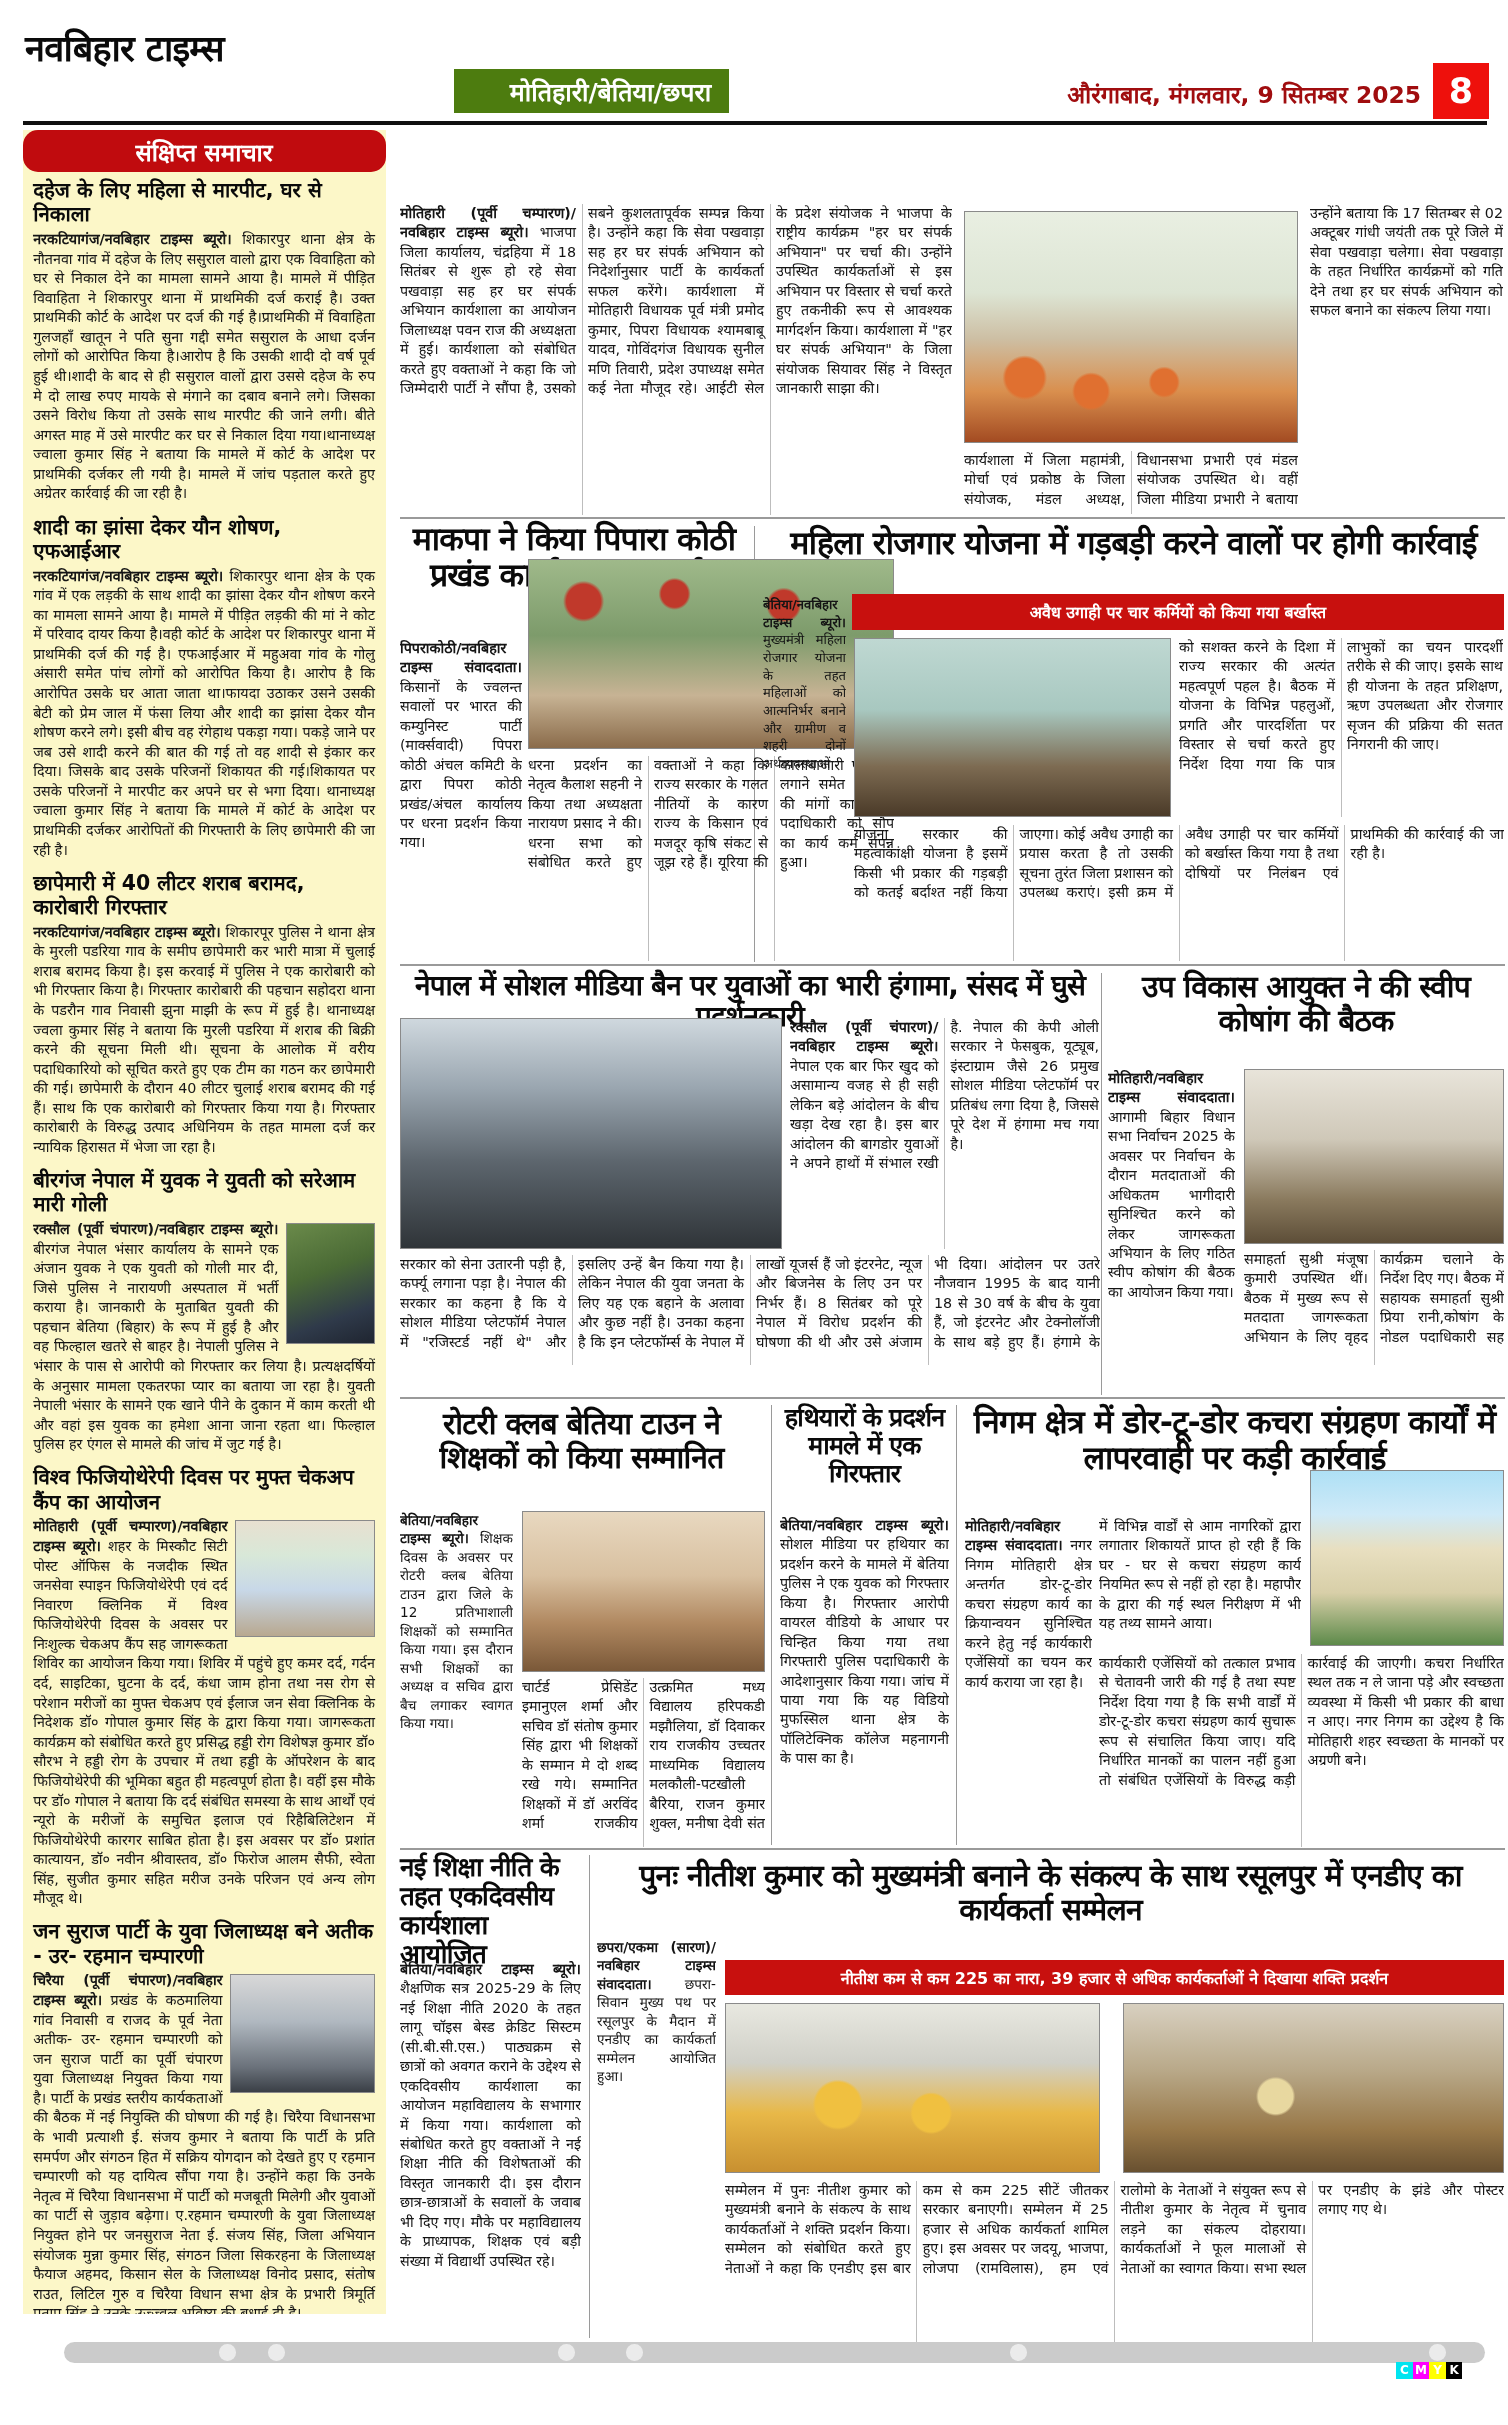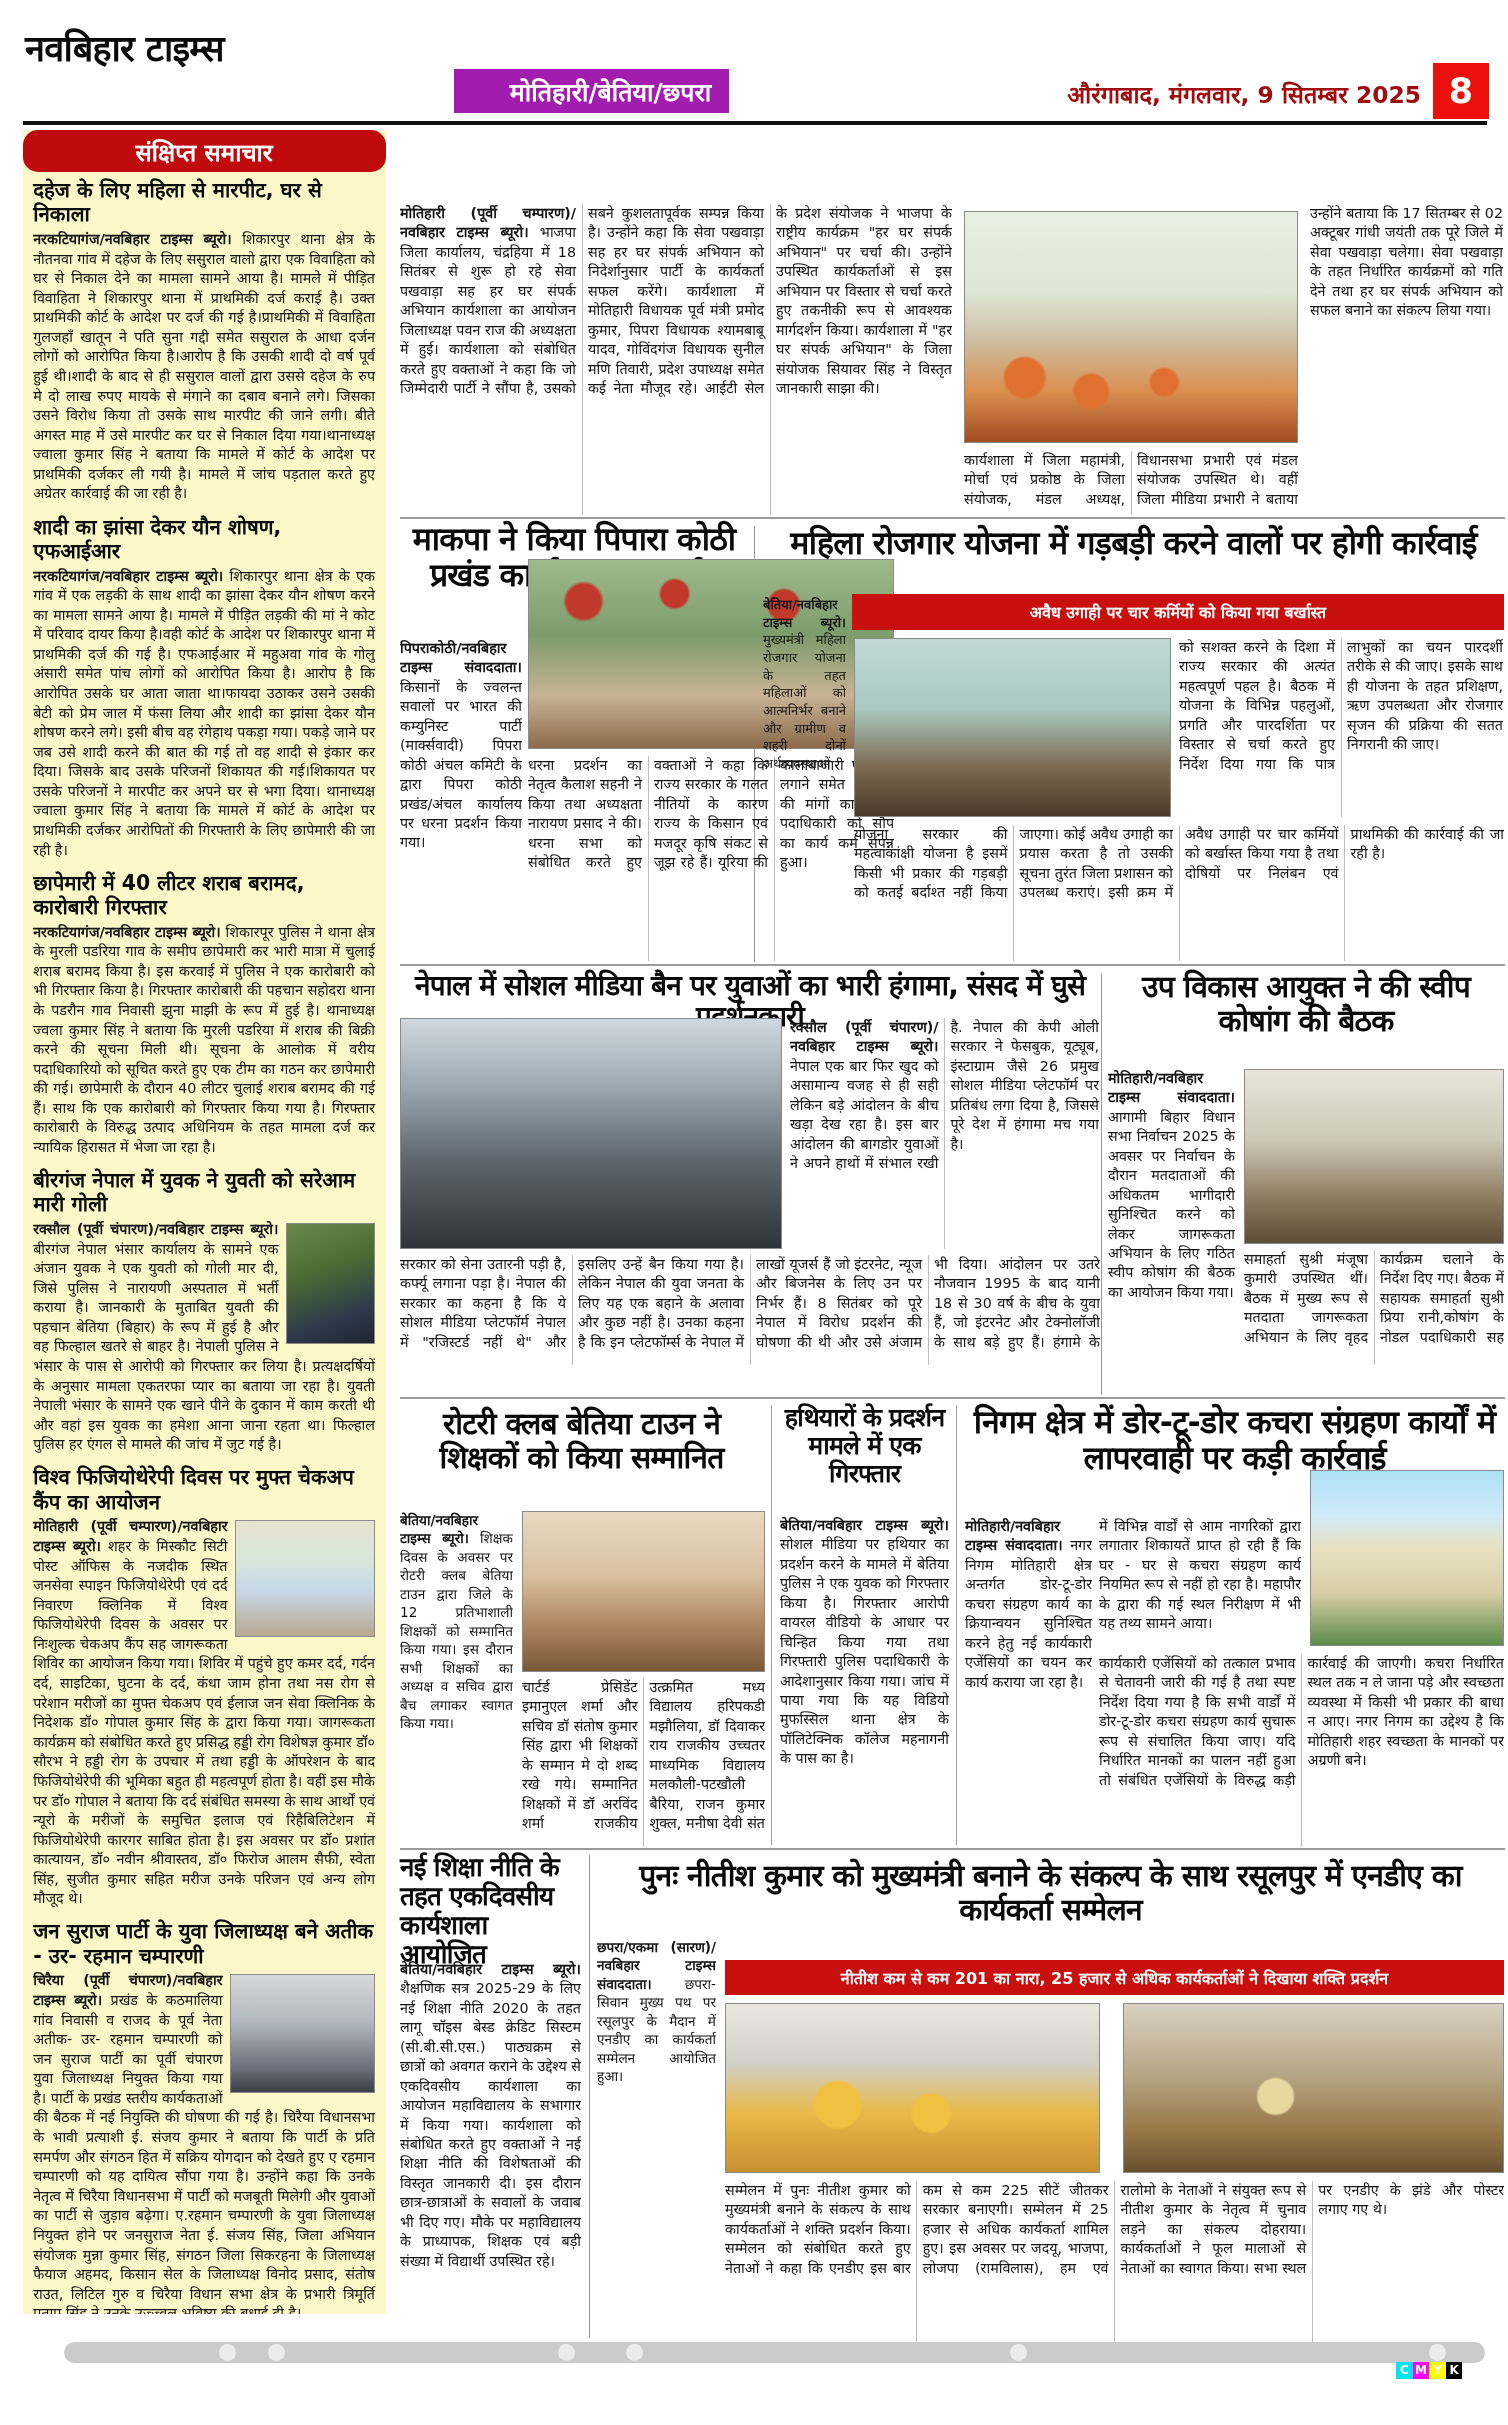--- a/index.html
+++ b/index.html
@@ -3,21 +3,21 @@
 <meta charset="utf-8">
 <style>
   * { margin:0; padding:0; box-sizing:border-box; }
   html,body { background:#ffffff; }
   body { font-family:"DejaVu Sans","Liberation Sans",sans-serif; }
   .page { position:relative; width:1508px; height:2426px; background:#ffffff; overflow:hidden; }
   .abs { position:absolute; }
 
   
   .paper-name { font-size:36px; font-weight:bold; color:#0a0a0a; letter-spacing:-0.8px; }
-  .edition-band { background:#a21caf; color:#ffffff; font-size:25px; font-weight:bold; display:flex; align-items:center; justify-content:center;padding-left:38px; }
+  .edition-band { background:#4d7c0f; color:#ffffff; font-size:25px; font-weight:bold; display:flex; align-items:center; justify-content:center;padding-left:38px; }
   .date-line { font-size:23.4px; font-weight:bold; color:#a00d0f; text-align:right; }
   .page-box { background:#ee100c; color:#ffffff; font-size:35px; font-weight:bold; display:flex; align-items:center; justify-content:center; }
   .top-rule { background:#101010; }
 
   
   .brief-col { background:#fcf7c8; overflow:hidden; }
   .brief-title { background:#c00b0e; color:#ffffff; font-size:24px; font-weight:bold; text-align:center; padding:4.5px 0;border-radius:15px; }
   .bitem { padding:6px 10.6px 4.5px 10.6px; }
   .bitem h3 { font-size:20.4px; line-height:1.18; color:#0a0a0a; margin-bottom:3.8px; }
   .bitem p { font-size:14.3px; line-height:1.37; text-align:justify; color:#151515; }
@@ -177,21 +177,21 @@
   <div class="abs body-text" style="left:1099px; top:1517px; width:202px; height:130px;">में विभिन्न वार्डों से आम नागरिकों द्वारा लगातार शिकायतें प्राप्त हो रही हैं कि घर - घर से कचरा संग्रहण कार्य नियमित रूप से नहीं हो रहा है। महापौर के द्वारा की गई स्थल निरीक्षण में भी यह तथ्य सामने आया।</div>
   <div class="abs photo ph-building" style="left:1310px; top:1470px; width:194px; height:176px;"></div>
   <div class="abs body-text cols2" style="left:1099px; top:1654px; width:405px; height:193px;">कार्यकारी एजेंसियों को तत्काल प्रभाव से चेतावनी जारी की गई है तथा स्पष्ट निर्देश दिया गया है कि सभी वार्डों में डोर-टू-डोर कचरा संग्रहण कार्य सुचारू रूप से संचालित किया जाए। यदि निर्धारित मानकों का पालन नहीं हुआ तो संबंधित एजेंसियों के विरुद्ध कड़ी कार्रवाई की जाएगी। कचरा निर्धारित स्थल तक न ले जाना पड़े और स्वच्छता व्यवस्था में किसी भी प्रकार की बाधा न आए। नगर निगम का उद्देश्य है कि मोतिहारी शहर स्वच्छता के मानकों पर अग्रणी बने।</div>
 
   <div class="abs headline" style="left:400px; top:1853px; width:181px; font-size:26px; text-align:left;">नई शिक्षा नीति के तहत एकदिवसीय कार्यशाला आयोजित</div>
   <div class="abs body-text" style="left:400px; top:1960px; width:181px; height:381px;">
     <span class="dl">बेतिया/नवबिहार टाइम्स ब्यूरो।</span> <span>शैक्षणिक सत्र 2025-29 के लिए नई शिक्षा नीति 2020 के तहत लागू चॉइस बेस्ड क्रेडिट सिस्टम (सी.बी.सी.एस.) पाठ्यक्रम से छात्रों को अवगत कराने के उद्देश्य से एकदिवसीय कार्यशाला का आयोजन महाविद्यालय के सभागार में किया गया। कार्यशाला को संबोधित करते हुए वक्ताओं ने नई शिक्षा नीति की विशेषताओं की विस्तृत जानकारी दी। इस दौरान छात्र-छात्राओं के सवालों के जवाब भी दिए गए। मौके पर महाविद्यालय के प्राध्यापक, शिक्षक एवं बड़ी संख्या में विद्यार्थी उपस्थित रहे।</span>
   </div>
 
   <div class="abs headline" style="left:597px; top:1859px; width:907px; font-size:30px;">पुनः नीतीश कुमार को मुख्यमंत्री बनाने के संकल्प के साथ रसूलपुर में एनडीए का कार्यकर्ता सम्मेलन</div>
-  <div class="abs subhead-bar" style="left:725px; top:1960px; width:779px; height:35px;">नीतीश कम से कम 201 का नारा, 25 हजार से अधिक कार्यकर्ताओं ने दिखाया शक्ति प्रदर्शन</div>
+  <div class="abs subhead-bar" style="left:725px; top:1960px; width:779px; height:35px;">नीतीश कम से कम 225 का नारा, 39 हजार से अधिक कार्यकर्ताओं ने दिखाया शक्ति प्रदर्शन</div>
   <div class="abs body-text" style="left:597px; top:1938px; width:119px; height:403px; font-size:13.6px;">
     <span class="dl">छपरा/एकमा (सारण)/नवबिहार टाइम्स संवाददाता।</span> <span>छपरा-सिवान मुख्य पथ पर रसूलपुर के मैदान में एनडीए का कार्यकर्ता सम्मेलन आयोजित हुआ।</span>
   </div>
   <div class="abs photo ph-rally1" style="left:725px; top:2003px; width:375px; height:170px;"></div>
   <div class="abs photo ph-rally2" style="left:1123px; top:2003px; width:381px; height:170px;"></div>
   <div class="abs body-text cols4" style="left:725px; top:2181px; width:779px; height:161px;">सम्मेलन में पुनः नीतीश कुमार को मुख्यमंत्री बनाने के संकल्प के साथ कार्यकर्ताओं ने शक्ति प्रदर्शन किया। सम्मेलन को संबोधित करते हुए नेताओं ने कहा कि एनडीए इस बार कम से कम 225 सीटें जीतकर सरकार बनाएगी। सम्मेलन में 25 हजार से अधिक कार्यकर्ता शामिल हुए। इस अवसर पर जदयू, भाजपा, लोजपा (रामविलास), हम एवं रालोमो के नेताओं ने संयुक्त रूप से नीतीश कुमार के नेतृत्व में चुनाव लड़ने का संकल्प दोहराया। कार्यकर्ताओं ने फूल मालाओं से नेताओं का स्वागत किया। सभा स्थल पर एनडीए के झंडे और पोस्टर लगाए गए थे।</div>
 
   <div class="abs gray-bar" style="left:64px; top:2342px; width:1421px; height:21px;">
     <span class="gdot" style="left:155px;"></span>
     <span class="gdot" style="left:204px;"></span>

